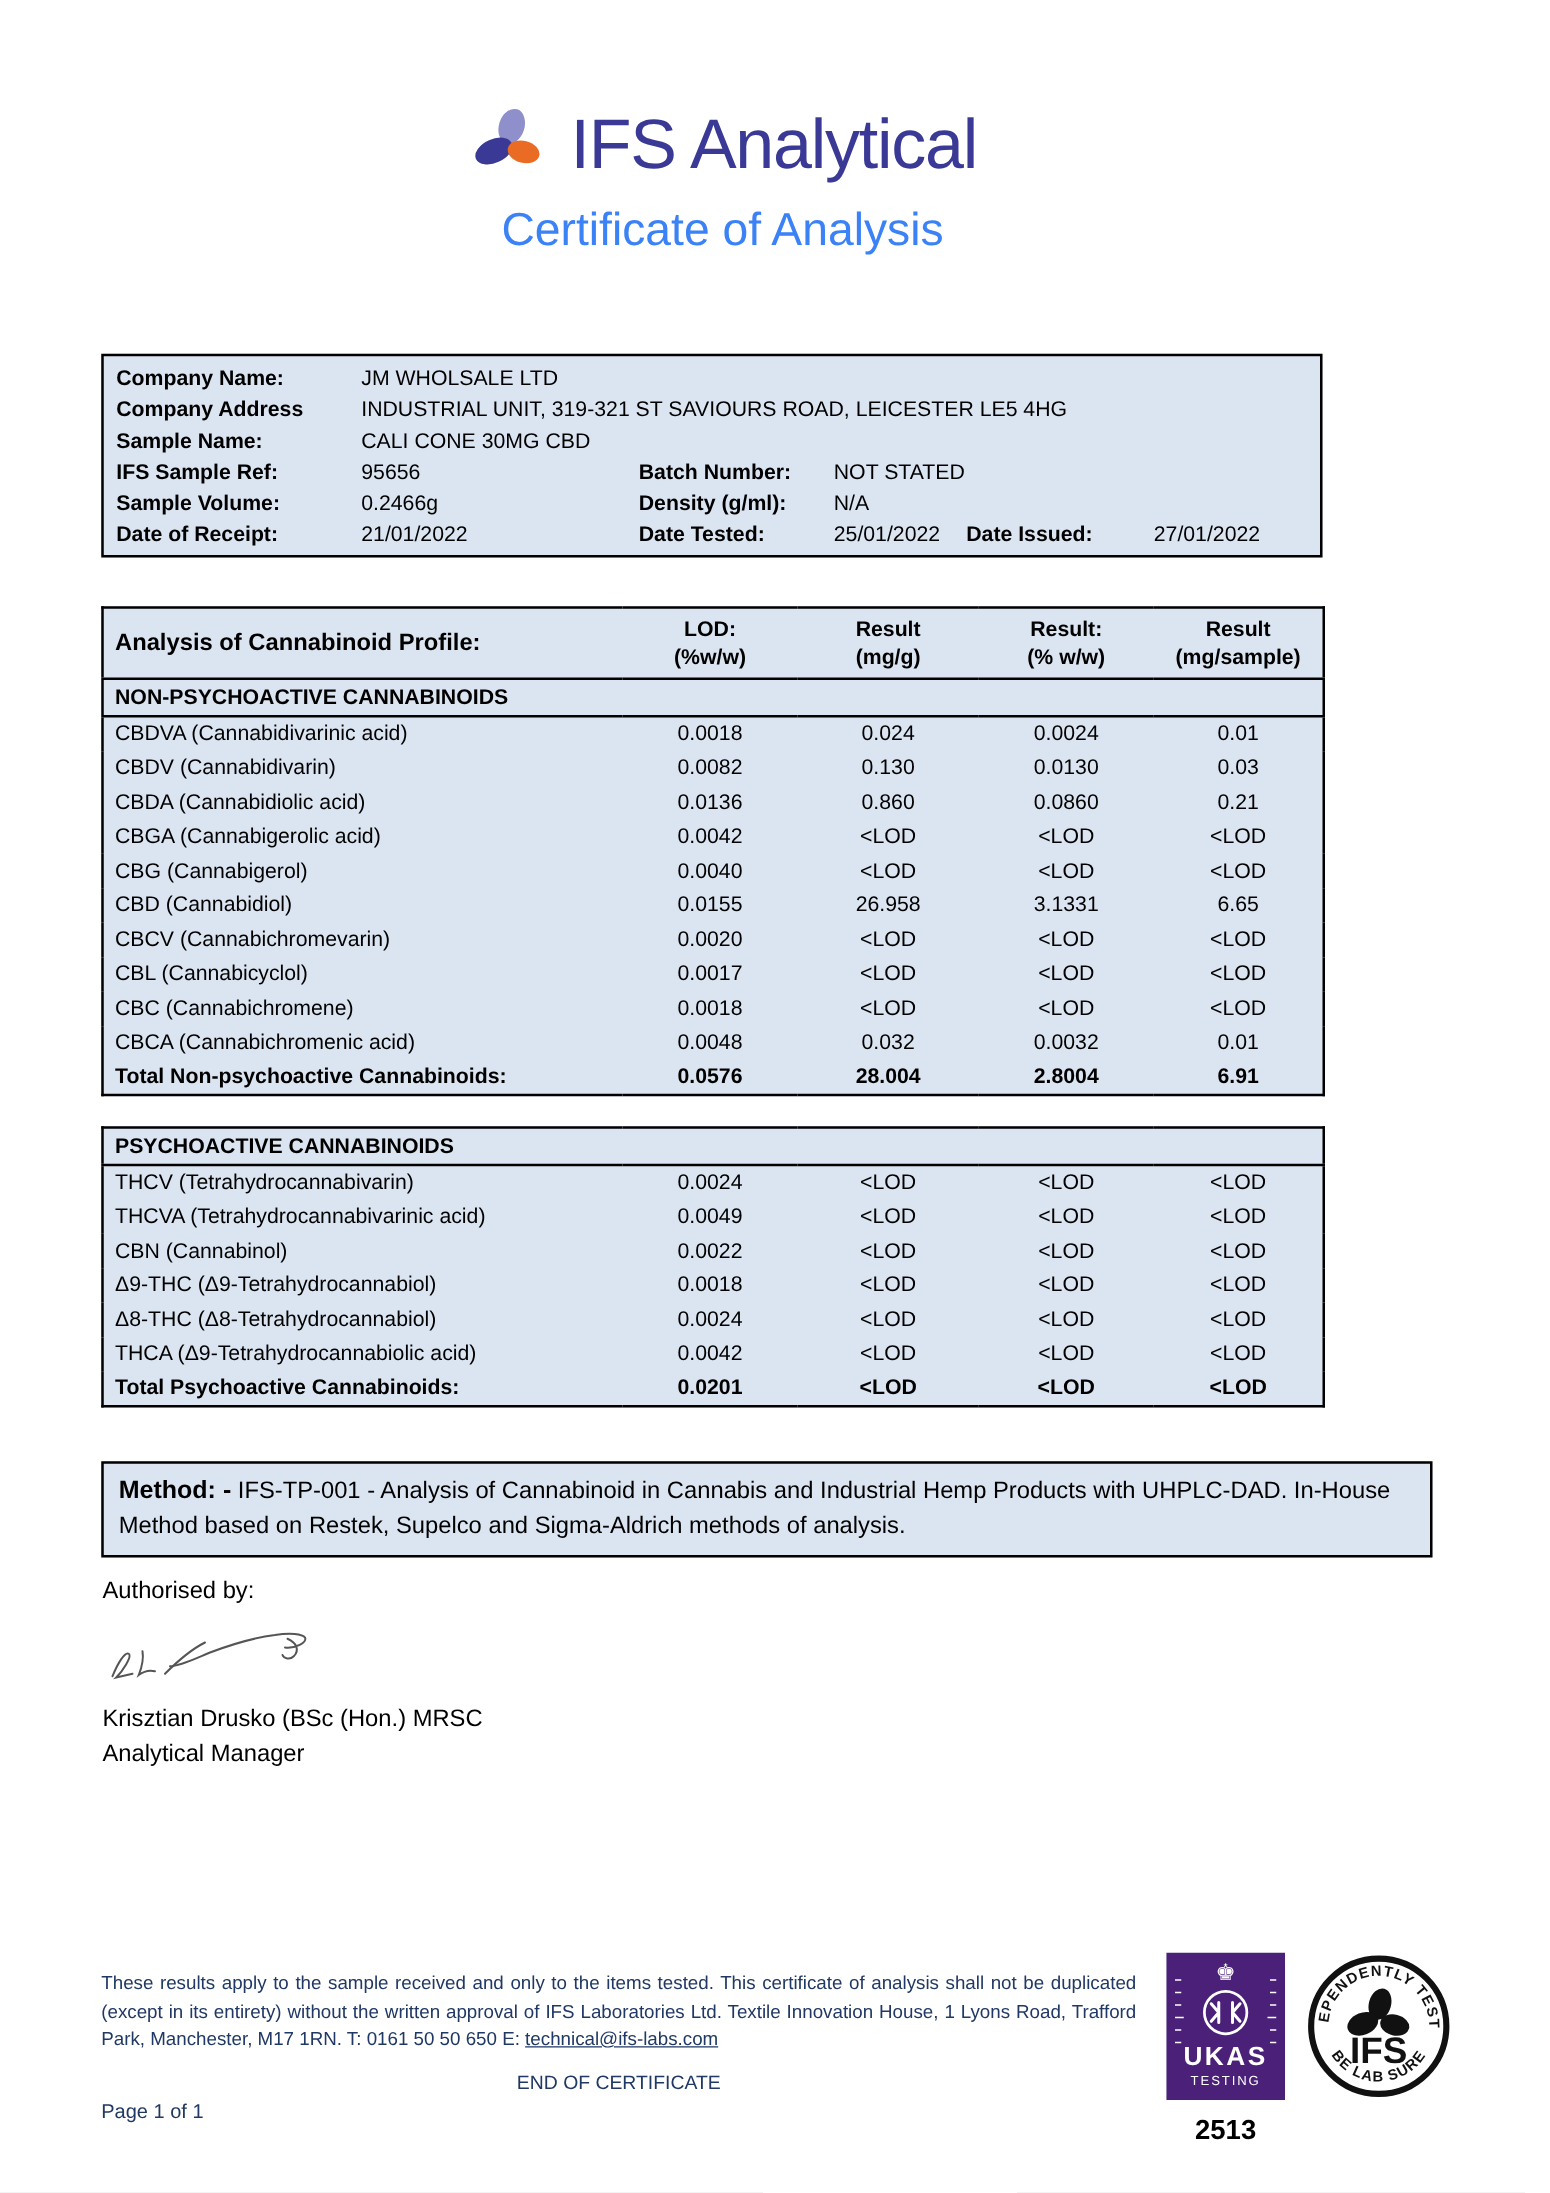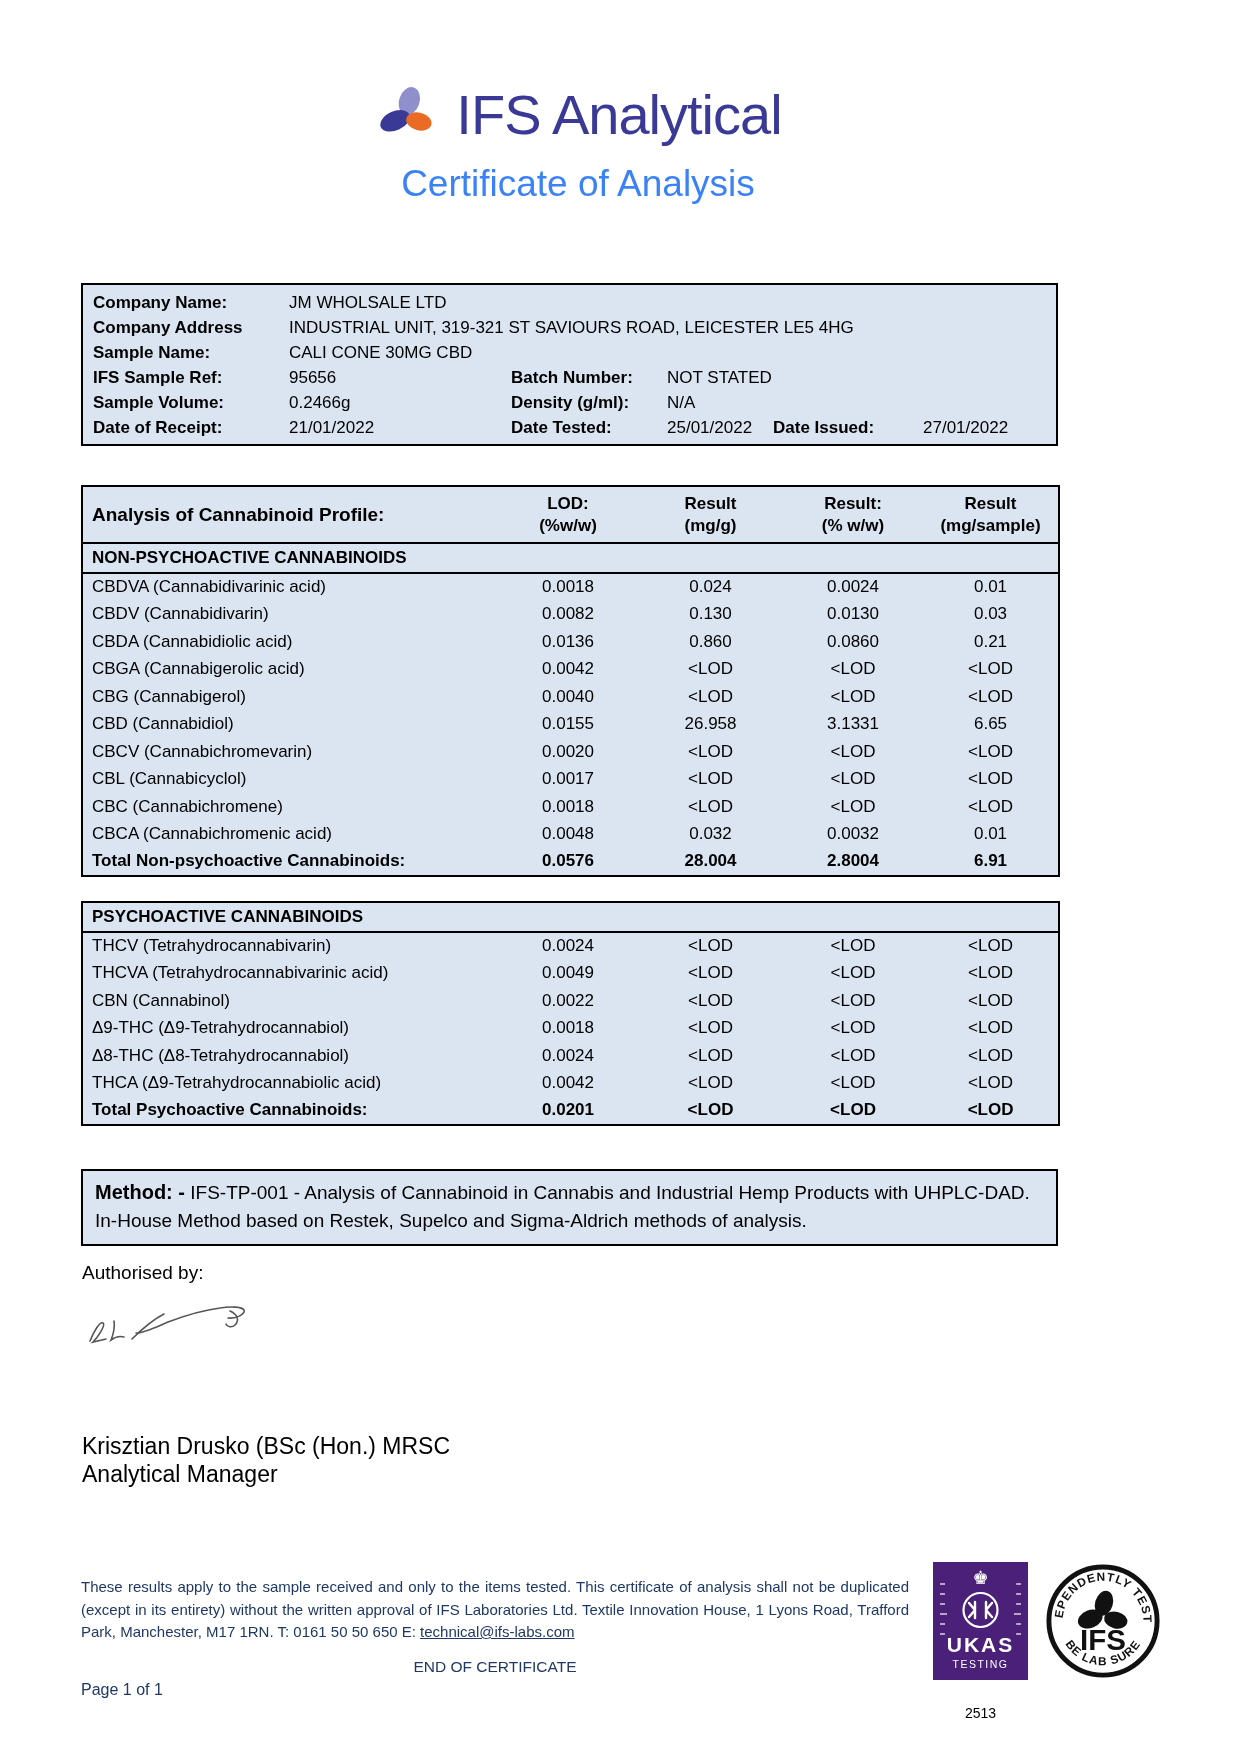--- a/index.html
+++ b/index.html
@@ -36,39 +36,39 @@
   .analysis-table th { font-weight:bold; }
   .hdr th { border-bottom:2px solid #000; height:57px; vertical-align:middle; }
   th.tbl-title { text-align:left; padding-left:9px; font-size:19px; }
   .col-h { text-align:center; line-height:22px; font-size:17px; }
   tr.section th { text-align:left; padding:4px 0 4px 9px; border-bottom:2px solid #000; font-size:17px; }
   .analysis-table td { height:27.5px; text-align:center; padding:0; }
   .analysis-table td.name { text-align:left; padding-left:9px; }
   tr.total td { font-weight:bold; }
   
   .method-box {
-    position:absolute; top:1169px; left:81px; width:977px;
+    position:absolute; top:1169px; left:81px; width:1065px;
     background:#dbe5f1; border:2px solid #000; padding:7px 12px 9px;
     font-size:19px; line-height:28px;
   }
   .method-label { font-weight:bold; font-size:20px; }
   
   .auth-label { position:absolute; top:1262px; left:82px; font-size:19px; }
   .signature { position:absolute; top:1293px; left:84px; }
-  .auth-name { position:absolute; top:1432px; left:82px; font-size:23px; line-height:28px; }
+  .auth-name { position:absolute; top:1362px; left:82px; font-size:19px; line-height:28px; }
   
   .disclaimer {
     position:absolute; top:1576px; left:81px; width:828px;
     font-size:15px; line-height:22.5px; color:#1f3864; text-align:justify;
   }
   .disclaimer .email { color:#1f3864; text-decoration:underline; cursor:pointer; }
   .end-cert { position:absolute; top:1658px; left:81px; width:828px; text-align:center; font-size:15.5px; color:#1f3864; }
   .page-num { position:absolute; top:1681px; left:81px; font-size:16px; color:#1f3864; }
   .ukas-wrap { position:absolute; top:1562px; left:933px; width:95px; text-align:center; }
-  .ukas-number { margin-top:21px; font-size:14px; font-weight:normal; color:#000; }
+  .ukas-number { margin-top:6px; font-size:22px; font-weight:bold; color:#000; }
   .ifs-stamp { position:absolute; top:1560px; left:1044px; width:118px; height:122px; }
 </style>
 </head>
 <body>
 
 <div class="page">
 
   <div class="head-wrap">
     <div class="brand-row">
       <svg class="brand-mark" viewBox="0 0 100 100">

